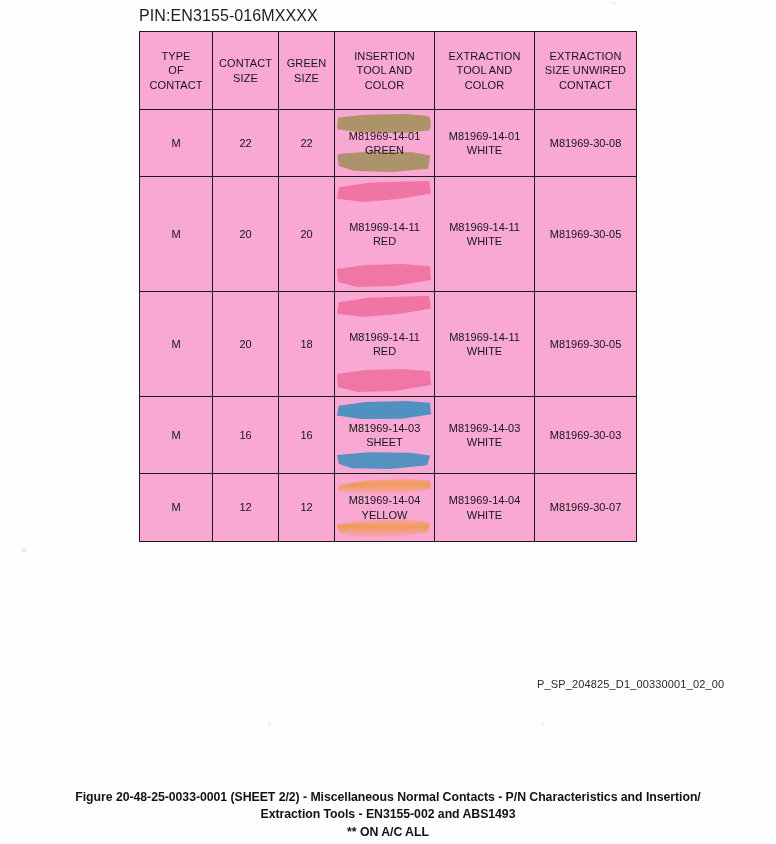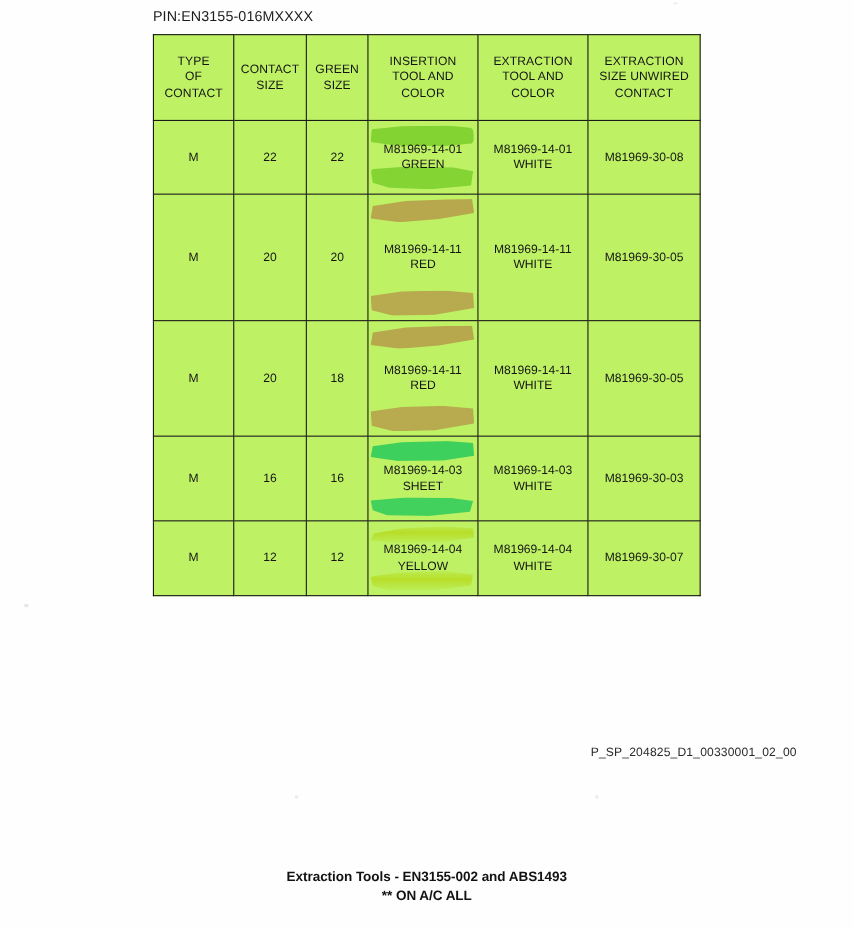--- a/index.html
+++ b/index.html
@@ -20,36 +20,36 @@
     position: absolute;
     inset: 0;
     background: #fefefe;
   }
 
   
   .pin-label {
     position: absolute;
     left: 139px;
     top: 7px;
-    font-size: 13px;
+    font-size: 16px;
     letter-spacing: 0.1px;
     color: #1d1d1d;
     white-space: nowrap;
     text-align: center;
   }
 
   
   .contact-table {
     position: absolute;
     left: 139px;
     top: 31px;
     width: 497px;
     border-collapse: collapse;
     table-layout: fixed;
-    background: #bef264;
+    background: #f9a8d4;
   }
   .contact-table td,
   .contact-table th {
     border: 1px solid #1a1a1a;
     text-align: center;
     vertical-align: middle;
     font-weight: normal;
     font-size: 11px;
     line-height: 1.28;
     color: #151515;
@@ -351,20 +351,21 @@
         </td>
         <td><span class="cell-text">M81969-30-07</span></td>
       </tr>
 
     </tbody>
   </table>
 
   <div class="ref-code">P_SP_204825_D1_00330001_02_00</div>
 
   <div class="caption">
+    <span class="cap-line l1">Figure 20-48-25-0033-0001 (SHEET 2/2) - Miscellaneous Normal Contacts - P/N Characteristics and Insertion/</span>
     <span class="cap-line">Extraction Tools - EN3155-002 and ABS1493</span>
     <span class="cap-line">** ON A/C ALL</span>
   </div>
 
   <span class="speck s1"></span>
   <span class="speck s2"></span>
   <span class="speck s3"></span>
   <span class="speck s4"></span>
 
 </div>

